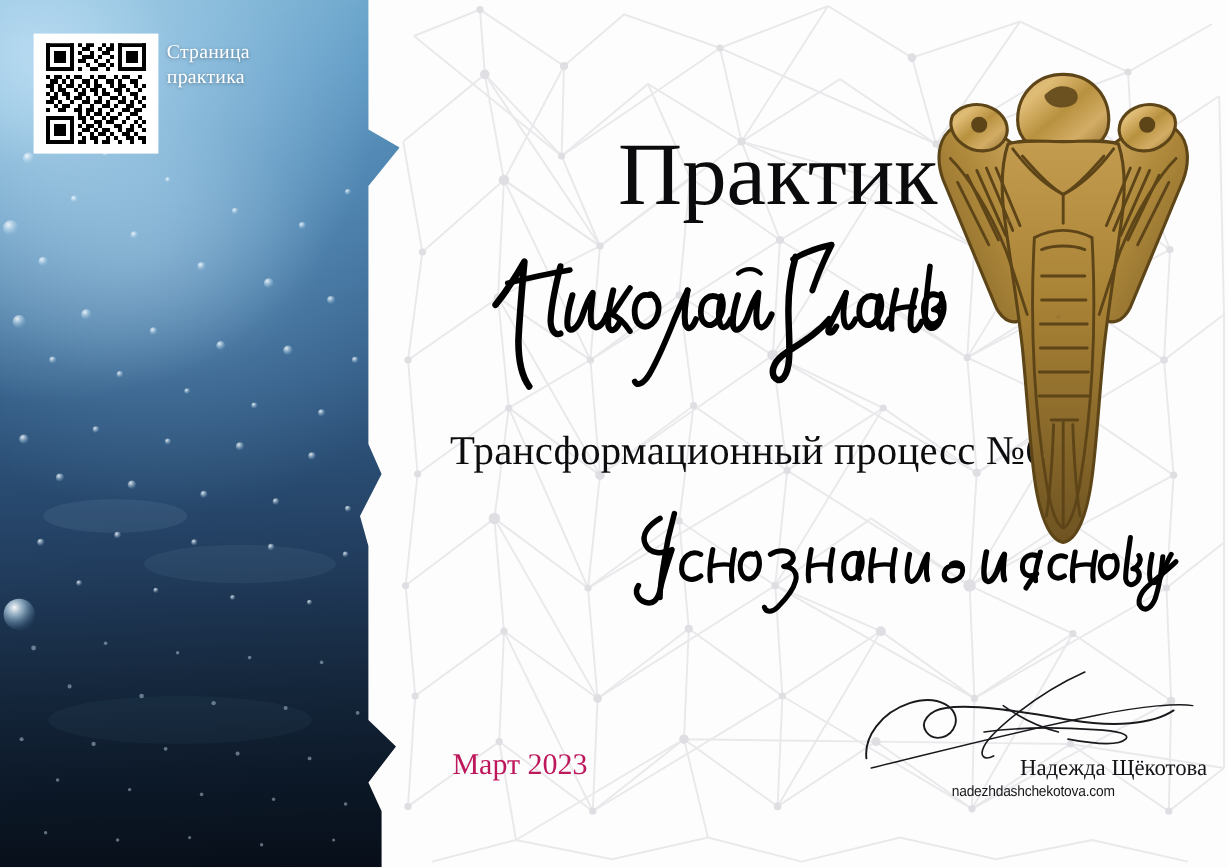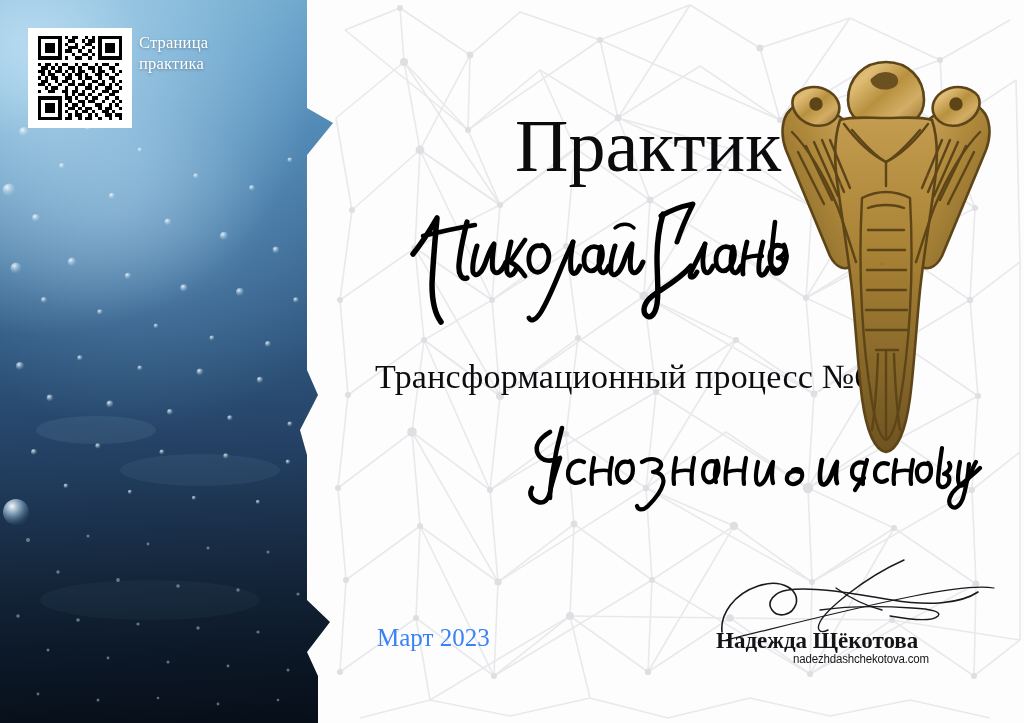--- a/index.html
+++ b/index.html
@@ -73,32 +73,31 @@
     font-family:"Liberation Serif",serif;font-size:34px;line-height:38px;
     color:#0d0d10;white-space:nowrap;letter-spacing:.2px;
   }
   .theme-line{
     position:absolute;left:510px;top:424px;width:470px;height:80px;
   }
   .theme-line svg{display:block;overflow:visible;}
 
   .date-line{
     position:absolute;left:377px;top:624px;
-    font-family:"Liberation Serif",serif;font-size:25px;line-height:28px;color:#3b82f6;
+    font-family:"Liberation Serif",serif;font-size:25px;line-height:28px;color:#be185d;
     white-space:nowrap;
   }
 
   
   .sign-block{position:absolute;left:716px;top:548px;width:290px;height:130px;}
   .sign-scribble{position:absolute;left:0;top:0;width:290px;height:100px;}
   .signer-name-txt{
-    position:absolute;left:716px;top:630px;width:290px;text-align:left;
-    font-family:"Liberation Serif",serif;font-size:23px;line-height:22px;color:#141418;
+    position:absolute;left:716px;top:630px;width:290px;text-align:right;
+    font-family:"Liberation Serif",serif;font-size:19px;line-height:22px;color:#141418;
     white-space:nowrap;
-    font-weight:bold;
   }
   .signer-site{
     position:absolute;left:716px;top:652px;width:290px;text-align:center;
     font-family:"Liberation Sans",sans-serif;font-size:12.5px;line-height:15px;
     color:#16161a;letter-spacing:-.2px;white-space:nowrap;
     transform:scaleX(.92);transform-origin:center top;
   }
 
   
   .emblem{position:absolute;left:778px;top:58px;width:216px;height:425px;}

